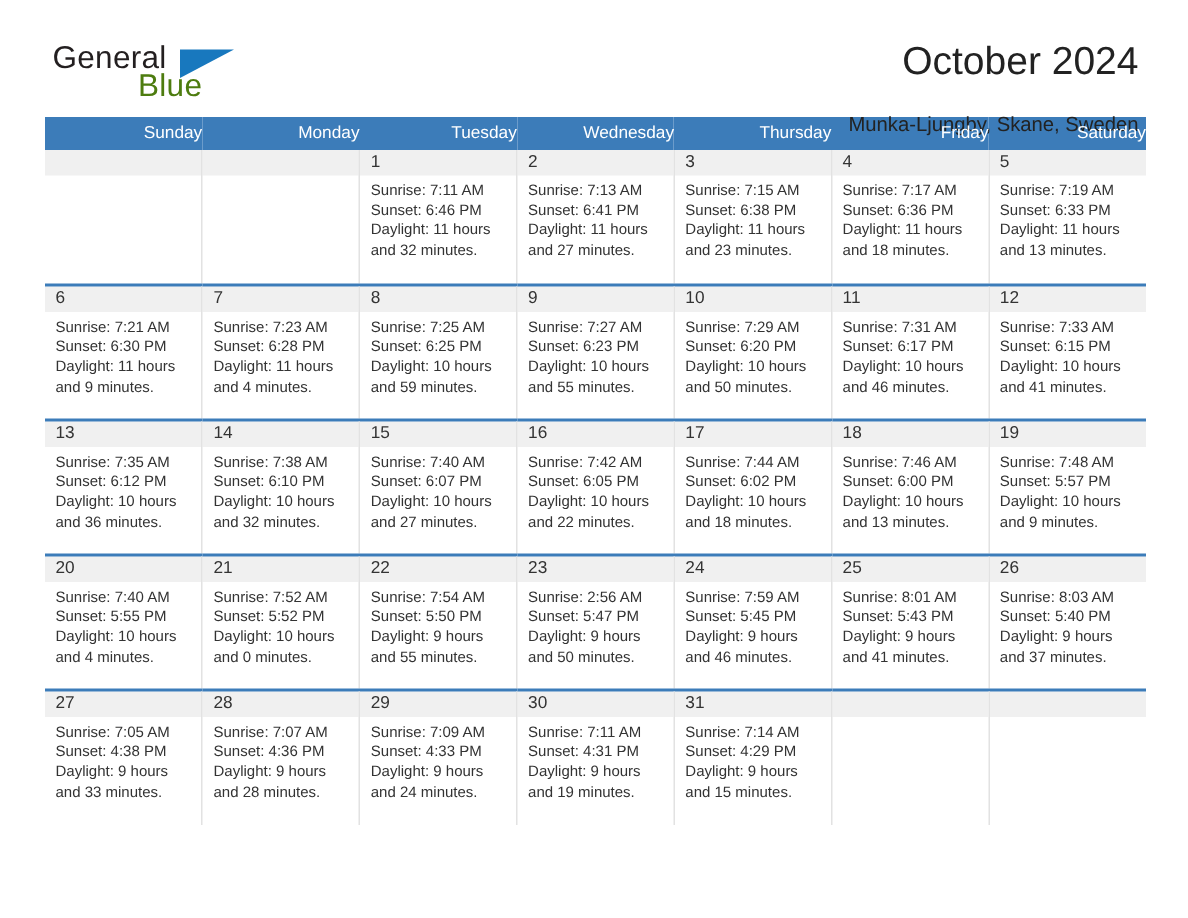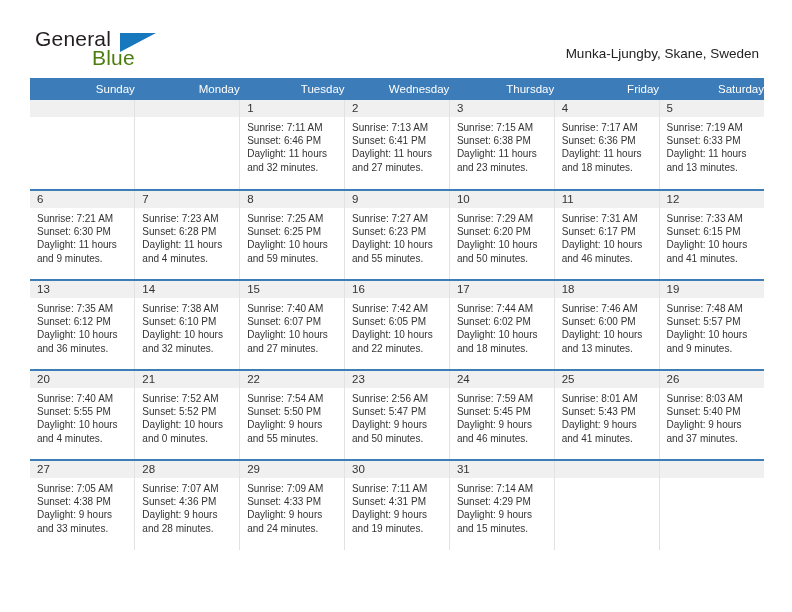--- a/index.html
+++ b/index.html
@@ -127,20 +127,21 @@
 
 <div class="page">
 
   <div class="header">
     <div class="logo">
       <span class="logo-general">General</span>
       <span class="logo-triangle"></span>
       <span class="logo-blue">Blue</span>
     </div>
     <div class="title-block">
+      <h1 class="cal-title">October 2024</h1>
       <div class="cal-subtitle">Munka-Ljungby, Skane, Sweden</div>
     </div>
   </div>
 
   <table class="calendar">
     <thead>
       <tr>
         <th>Sunday</th>
         <th>Monday</th>
         <th>Tuesday</th>

